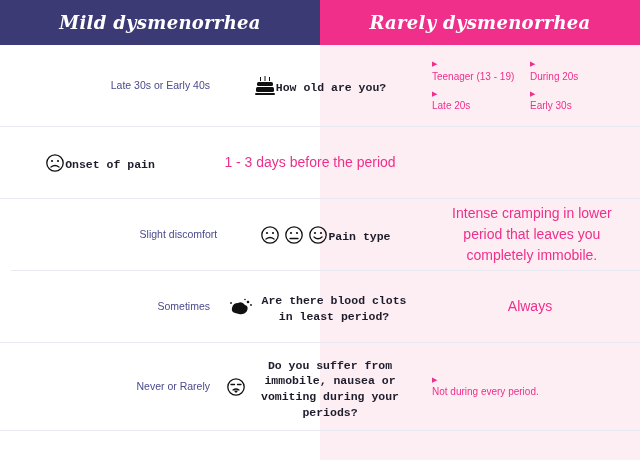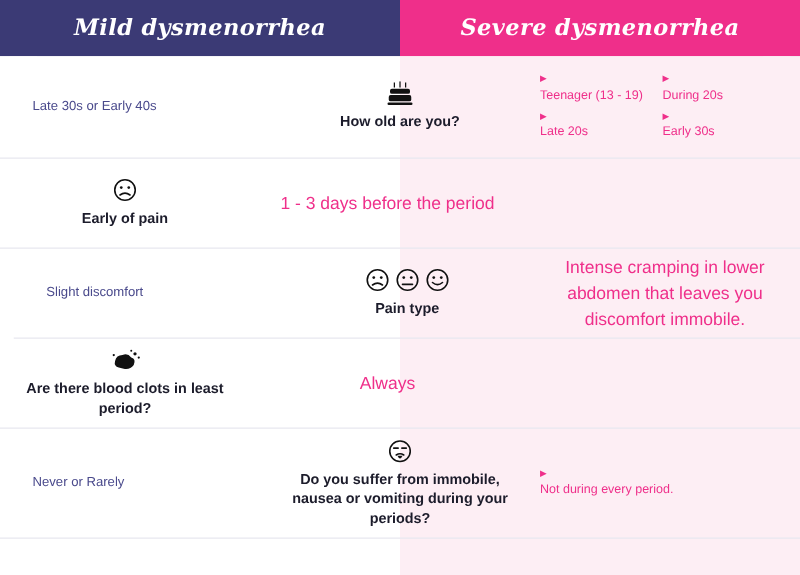--- a/index.html
+++ b/index.html
@@ -88,28 +88,29 @@
   .row:last-child { border-bottom: none; }
 
   .cell {
     box-sizing: border-box;
     height: 100%;
     display: flex;
     align-items: center;
   }
   .cell-left {
     width: 220px;
-    justify-content: flex-start;
-    padding: 0 26px;
+    justify-content: flex-end;
+    padding: 0 10px;
   }
   .cell-mid {
     width: 200px;
-    flex-direction: column;
+    flex-direction: row;
     justify-content: center;
     padding: 0 6px;
+    font-family: Liberation Mono, monospace;
   }
   .cell-right {
     width: 220px;
     justify-content: center;
     padding: 0 12px;
     flex-direction: column;
   }
 
   .left-text {
     color: #4a4a8c;
@@ -168,21 +169,21 @@
 </head>
 <body>
 
 <div class="infographic">
 
   <div class="header">
     <div class="header-half header-left">
       <span class="header-title">Mild dysmenorrhea</span>
     </div>
     <div class="header-half header-right">
-      <span class="header-title">Severe dysmenorrhea</span>
+      <span class="header-title">Rarely dysmenorrhea</span>
     </div>
   </div>
 
   <div class="ribbon-tail left">
     <svg width="30" height="22" viewBox="0 0 30 22">
       <path d="M0 0 L30 0 L12 20 L0 14 Z" fill="#e9e9ef"></path>
       <path d="M0 0 L8 0 L0 9 Z" fill="#c8c8d6"></path>
     </svg>
   </div>
   <div class="ribbon-tail right">
@@ -240,21 +241,21 @@
       <div class="row" style="height:72px;">
         <div class="cell cell-mid">
           <div class="icon-wrap">
             <svg width="20" height="20" viewBox="0 0 20 20">
               <circle cx="10" cy="10" r="8.2" fill="none" stroke="#111" stroke-width="1.3"></circle>
               <circle cx="7" cy="8" r="1.1" fill="#111"></circle>
               <circle cx="13" cy="8" r="1.1" fill="#111"></circle>
               <path d="M6 14 Q10 11 14 14" fill="none" stroke="#111" stroke-width="1.3" stroke-linecap="round"></path>
             </svg>
           </div>
-          <div class="mid-label">Early of pain</div>
+          <div class="mid-label">Onset of pain</div>
         </div>
         <div class="cell cell-right">
           <div class="right-text">1 - 3 days before the period</div>
         </div>
       </div>
 
       <div class="row" style="height:72px;margin-left:11px;">
         <div class="cell cell-left">
           <div class="left-text">Slight discomfort</div>
         </div>
@@ -275,25 +276,28 @@
             <svg width="20" height="20" viewBox="0 0 20 20">
               <circle cx="10" cy="10" r="8.2" fill="none" stroke="#111" stroke-width="1.3"></circle>
               <circle cx="7" cy="8" r="1.1" fill="#111"></circle>
               <circle cx="13" cy="8" r="1.1" fill="#111"></circle>
               <path d="M6 12 Q10 15.5 14 12" fill="none" stroke="#111" stroke-width="1.3" stroke-linecap="round"></path>
             </svg>
           </div>
           <div class="mid-label">Pain type</div>
         </div>
         <div class="cell cell-right">
-          <div class="right-text">Intense cramping in lower abdomen that leaves you discomfort immobile.</div>
+          <div class="right-text">Intense cramping in lower period that leaves you completely immobile.</div>
         </div>
       </div>
 
       <div class="row" style="height:72px;">
+        <div class="cell cell-left">
+          <div class="left-text">Sometimes</div>
+        </div>
         <div class="cell cell-mid">
           <div class="icon-wrap">
             <svg width="28" height="20" viewBox="0 0 28 20">
               <path d="M9 16 Q5 15 6 11 Q7 6 12 6 Q16 4 19 8 Q23 9 21 14 Q18 18 13 17 Z" fill="#111"></path>
               <circle cx="22" cy="5" r="1.3" fill="#111"></circle>
               <circle cx="25" cy="8" r="0.9" fill="#111"></circle>
               <circle cx="19" cy="2.5" r="0.8" fill="#111"></circle>
               <circle cx="5" cy="6" r="0.9" fill="#111"></circle>
             </svg>
           </div>

